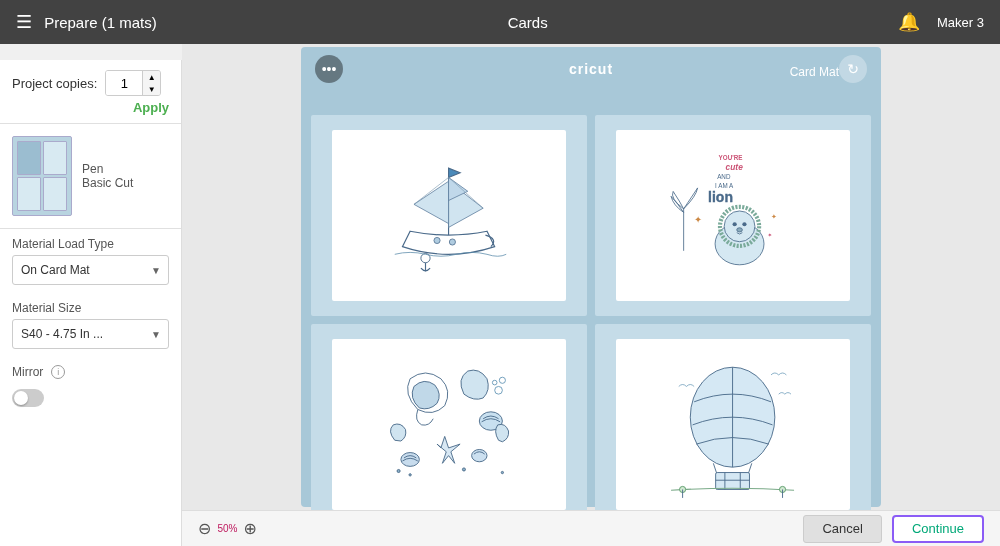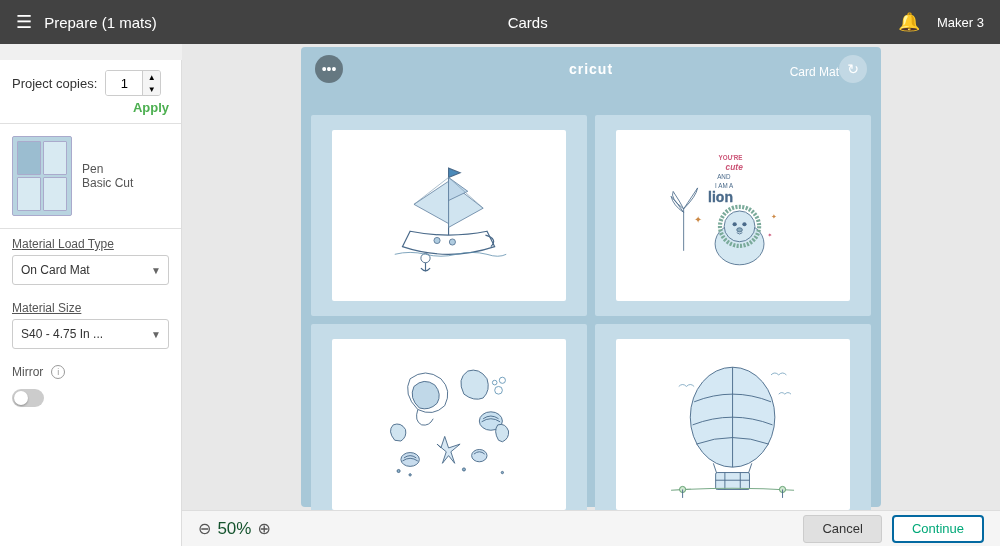--- a/index.html
+++ b/index.html
@@ -44,21 +44,21 @@
     .mat-thumb-cell {
       background: #d8eaf2; border-radius: 1px; border: 1px solid #aac;
     }
     .mat-thumb-cell.active { background: #9bbdd0; }
     .mat-info { display: flex; flex-direction: column; }
     .mat-pen { font-size: 12px; color: #555; }
     .mat-cut { font-size: 12px; color: #555; font-weight: 500; }
 
     
     .section-label {
-      font-size: 12px; color: #555; padding: 8px 12px 4px 12px; font-weight: 500; text-decoration: underline;
+      font-size: 12px; color: #555; padding: 8px 12px 4px 12px; font-weight: 500;
     }
     .select-wrap {
       margin: 0 12px 8px 12px; position: relative;
     }
     .select-ctrl {
       width: 100%; height: 30px; background: #fff; border: 1px solid #ccc; border-radius: 3px; font-size: 12px; color: #333; padding: 0 24px 0 8px; appearance: none; cursor: pointer; outline: none;
     }
     .select-arrow {
       position: absolute; right: 8px; top: 50%; transform: translateY(-50%); font-size: 10px; color: #666; pointer-events: none;
     }
@@ -109,27 +109,27 @@
     }
     
     .card-svg { width: 90%; height: 90%; }
 
     
     .bottom-bar {
       position: absolute; left: 182px; bottom: 0; right: 0; height: 36px; background: #f5f5f5; border-top: 1px solid #ddd; display: flex; align-items: center; justify-content: space-between; padding: 0 16px;
     }
     .zoom-controls { display: flex; align-items: center; gap: 6px; }
     .zoom-btn { background: none; border: none; cursor: pointer; color: #555; font-size: 16px; }
-    .zoom-val { font-size: 17px; color: #14532d; }
+    .zoom-val { font-size: 10px; color: #be185d; }
     .action-btns { display: flex; gap: 10px; }
     .cancel-btn {
       height: 28px; padding: 0 18px; background: #e0e0e0; border: 1px solid #ccc; border-radius: 3px; font-size: 13px; color: #333; cursor: pointer;
     }
     .continue-btn {
-      height: 28px; padding: 0 18px; background: #fff; border: 2px solid #0369a1; border-radius: 4px; font-size: 13px; color: #00a878; cursor: pointer; font-weight: 500;
+      height: 28px; padding: 0 18px; background: #fff; border: 2px solid #8b5cf6; border-radius: 4px; font-size: 13px; color: #00a878; cursor: pointer; font-weight: 500;
     }
   </style>
 </head>
 <body>
 
 <div class="header">
   <div class="header-left">
     <span class="hamburger-icon">☰</span>
     <span class="header-title">Prepare (1 mats)</span>
   </div>

